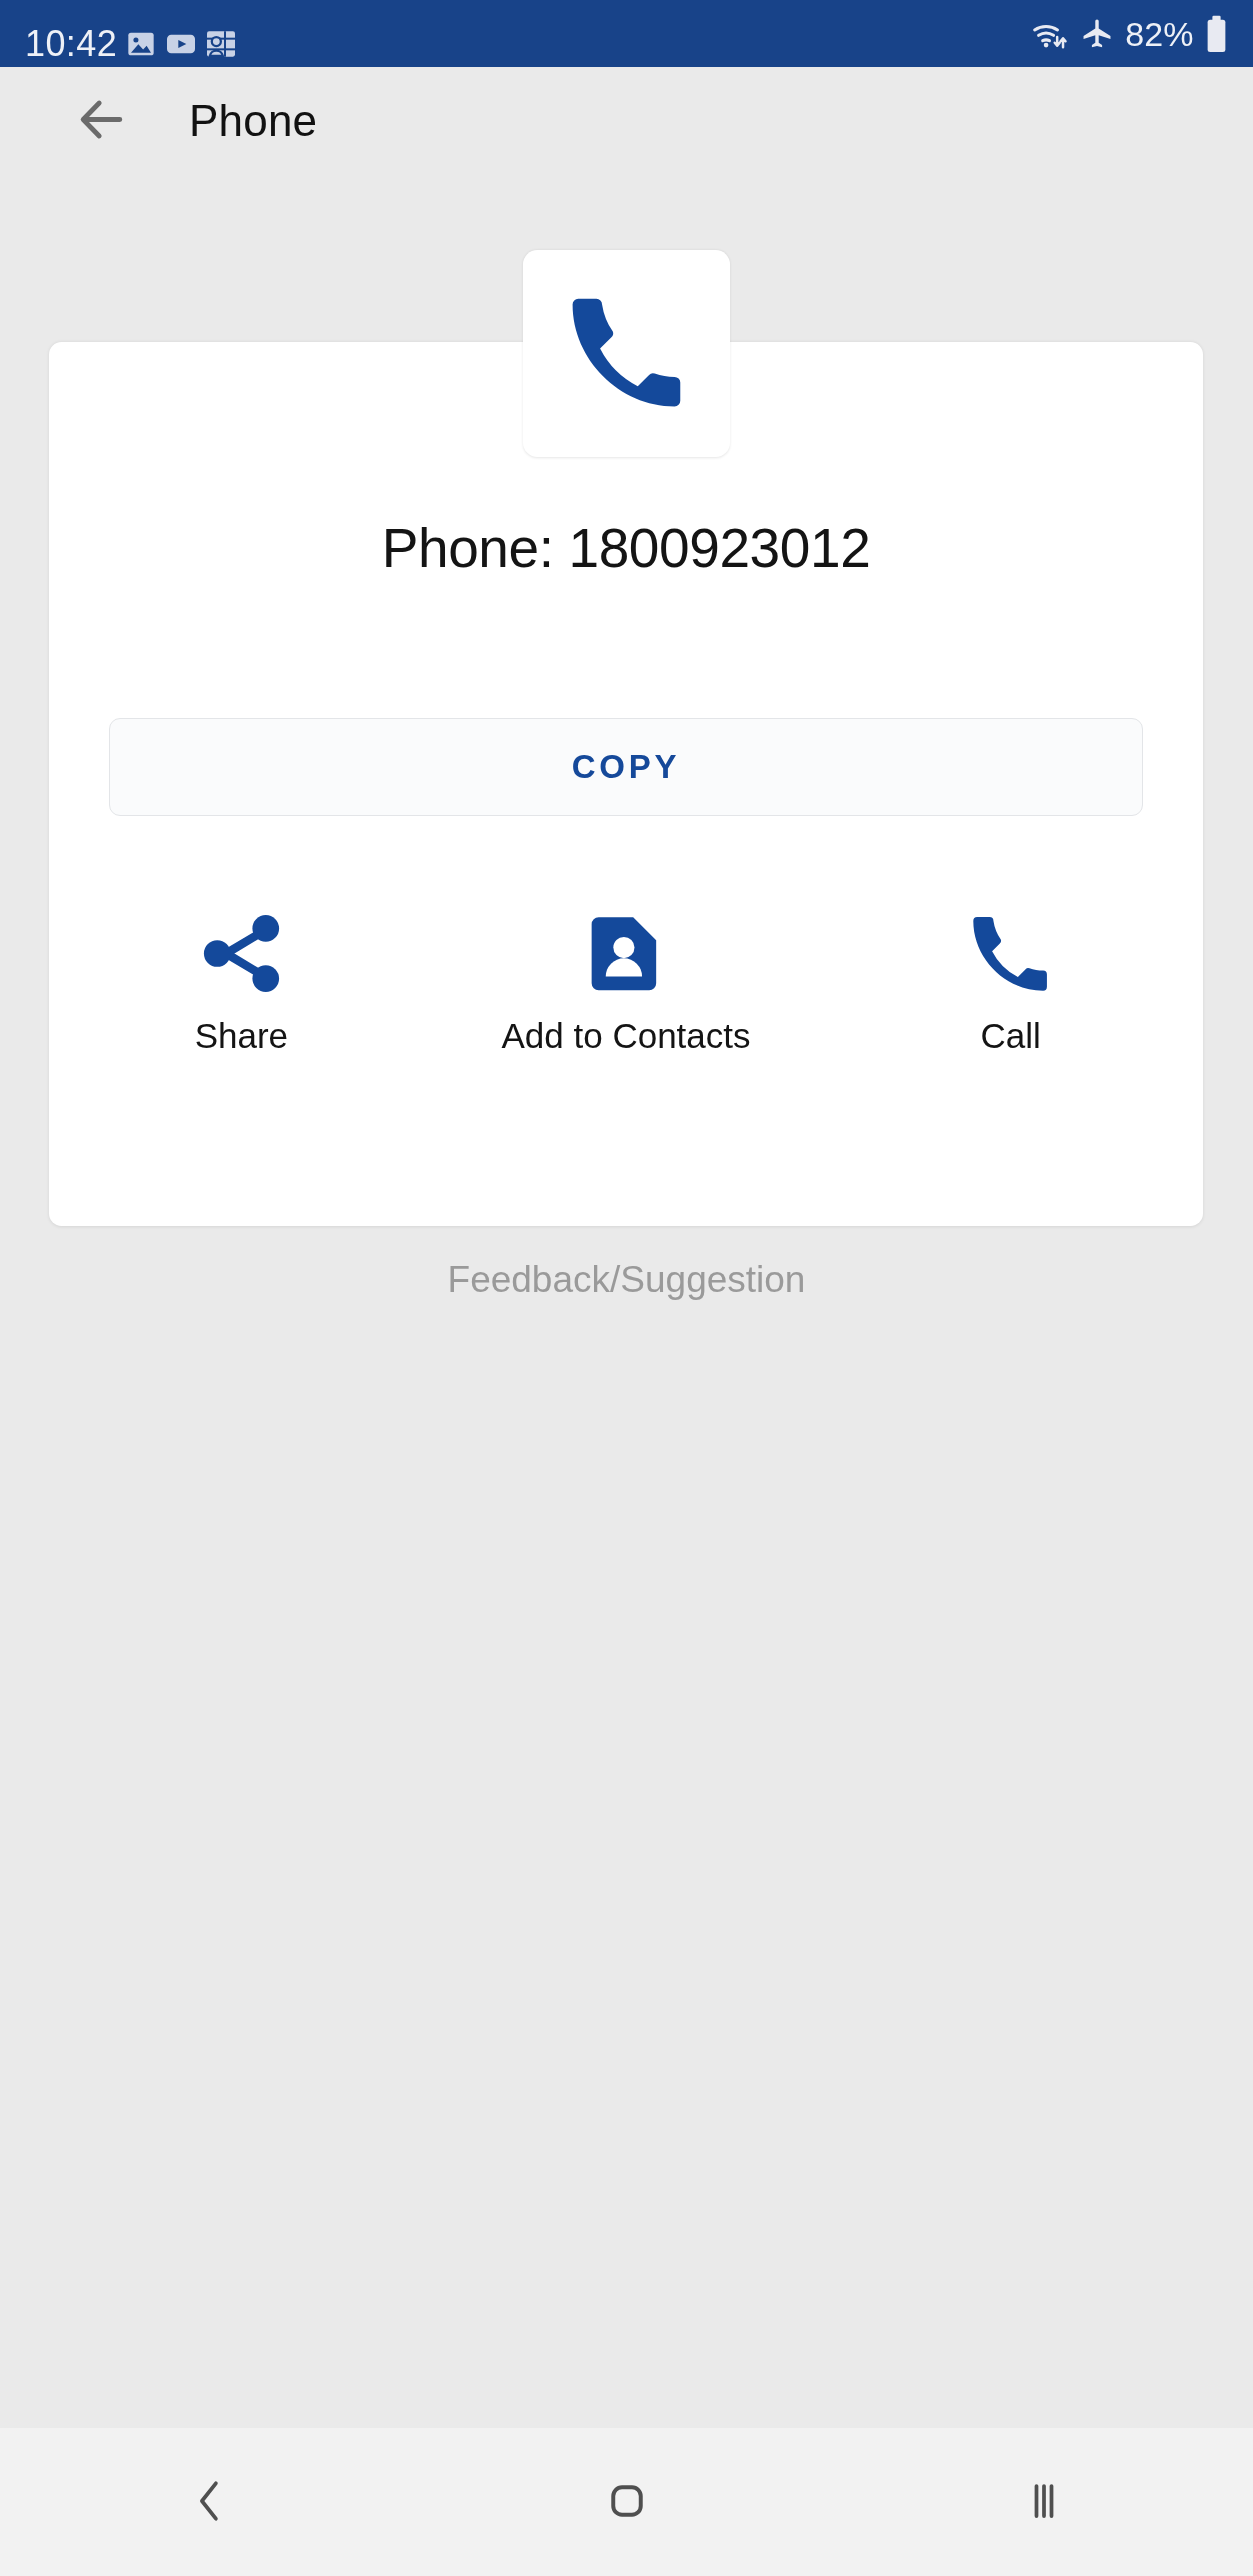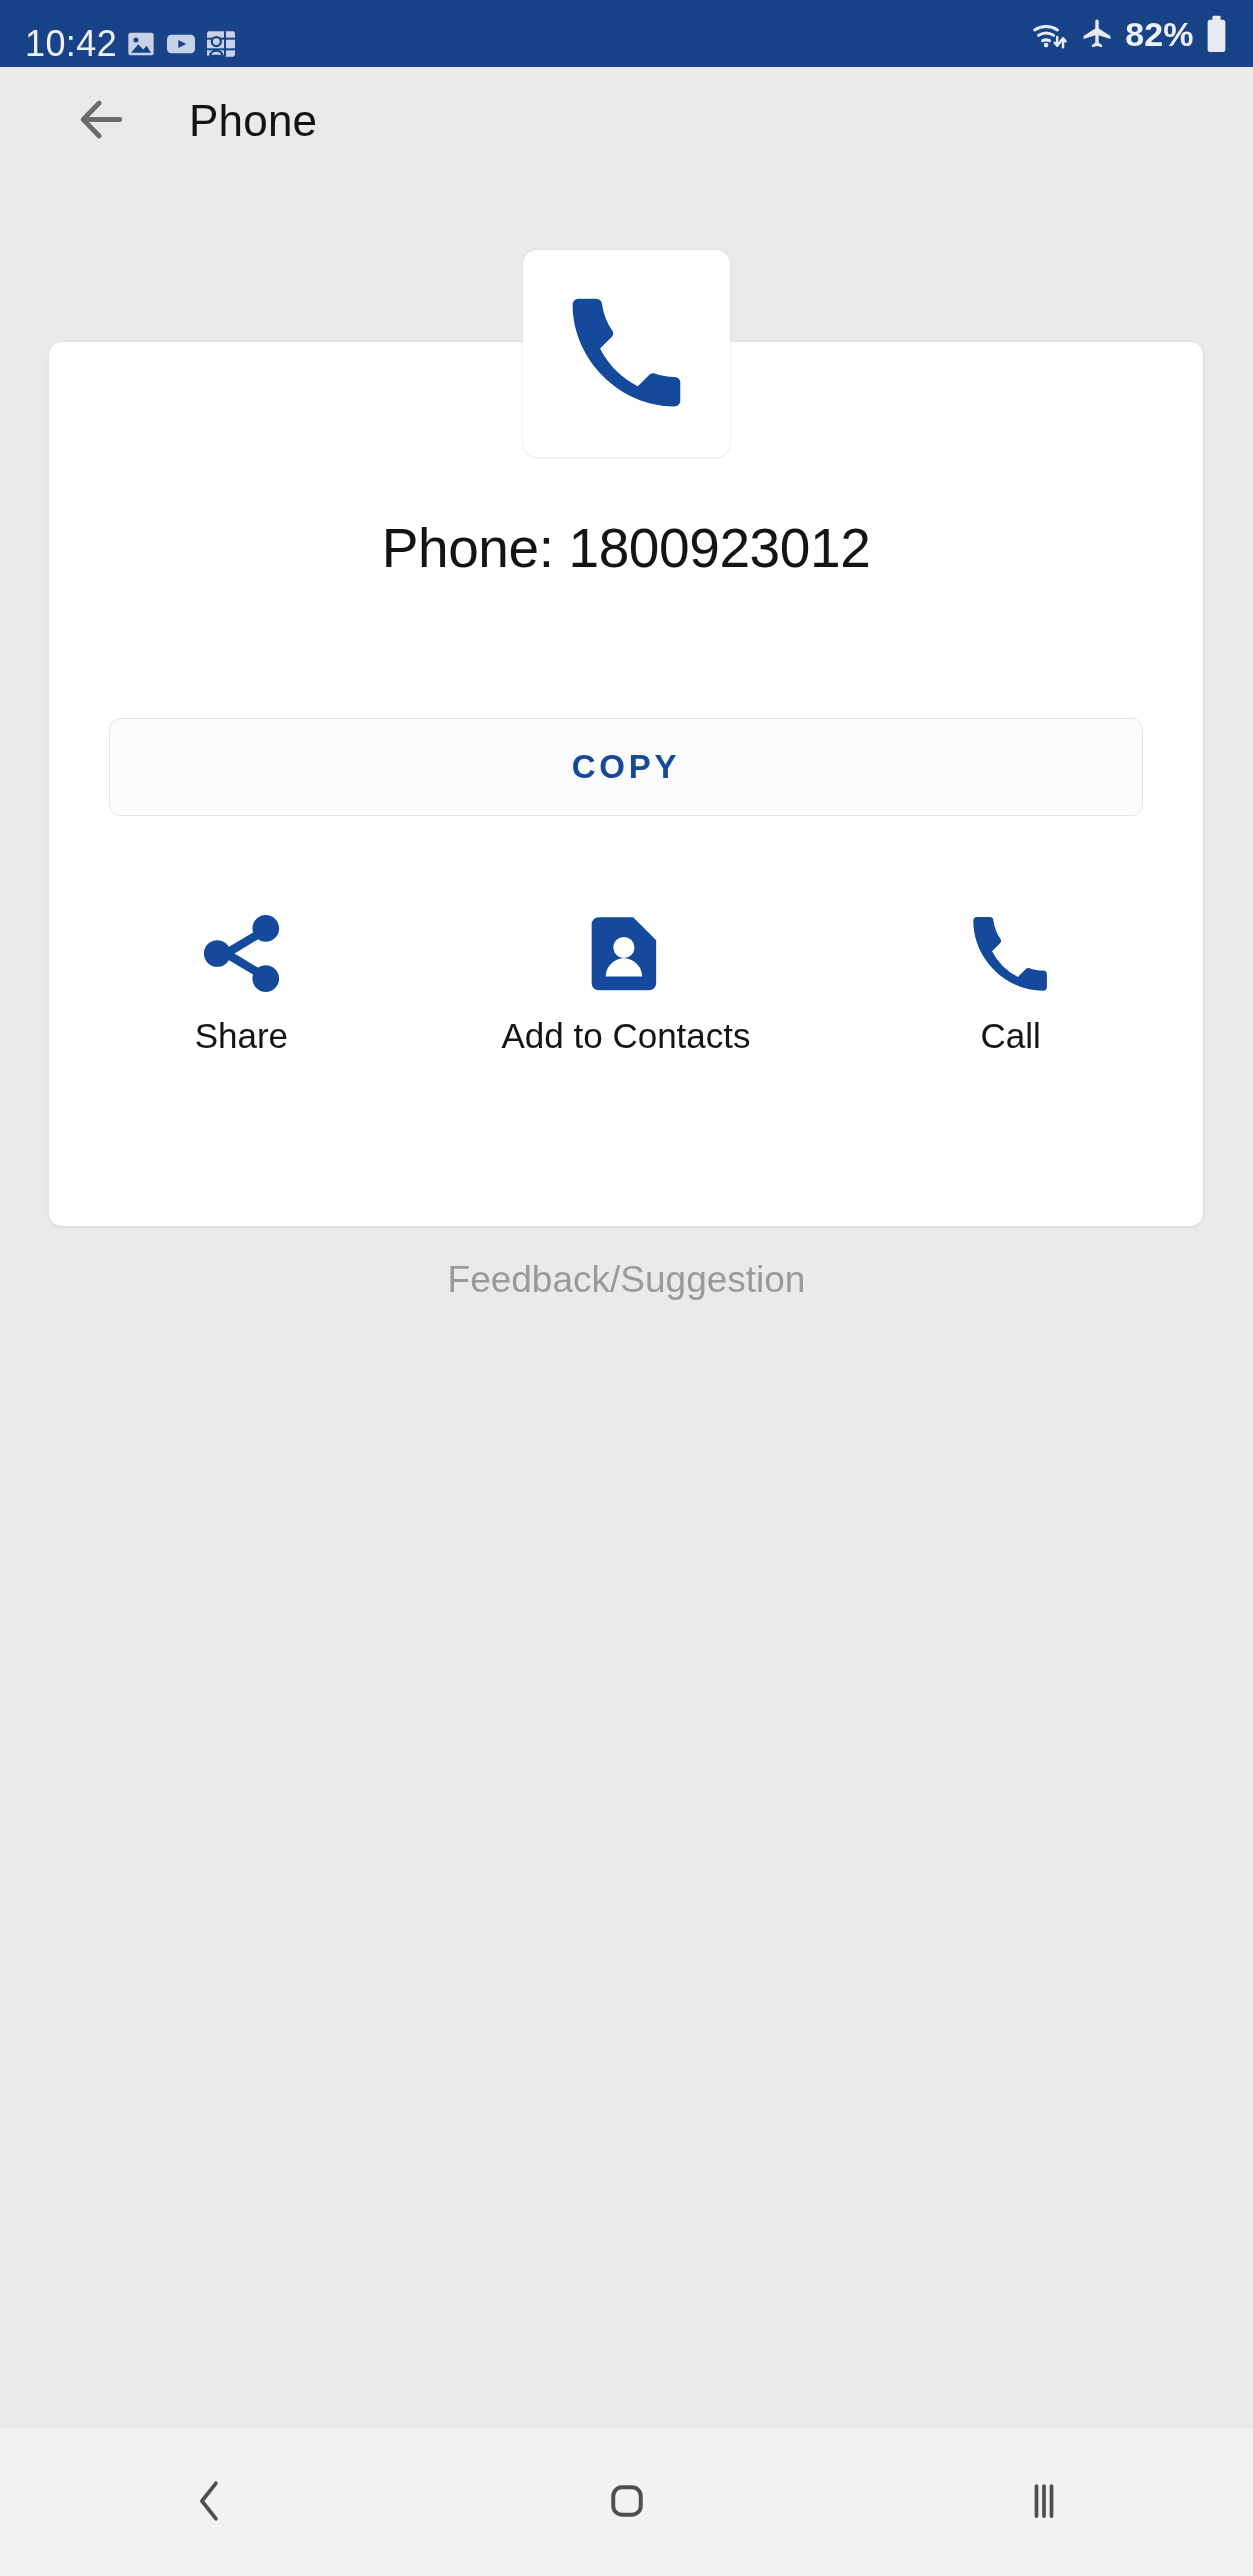--- a/index.html
+++ b/index.html
@@ -27,21 +27,21 @@
   .sb-left { display:flex; align-items:center; gap:8px;margin-top:21px; }
   .sb-clock {
     font-size:36px; letter-spacing:0.4px;
     color:#eef1f7; line-height:1;
     font-family:"Liberation Sans", sans-serif;
   }
   .sb-icon { display:inline-flex; align-items:center; justify-content:center; }
   .sb-spacer { flex:1; }
   .sb-right { display:flex; align-items:center; gap:11.6px; }
   .sb-battery-text {
-    font-size:34px; color:#eef1f7; line-height:1;font-weight:bold;
+    font-size:34px; color:#eef1f7; line-height:1;
   }
 
   
   .appbar {
     position:absolute; top:67px; left:0;
     width:1253px; height:107px;
     display:flex; align-items:center;margin-left:13px;
   }
   .back-btn {
     width:86px; height:86px;

